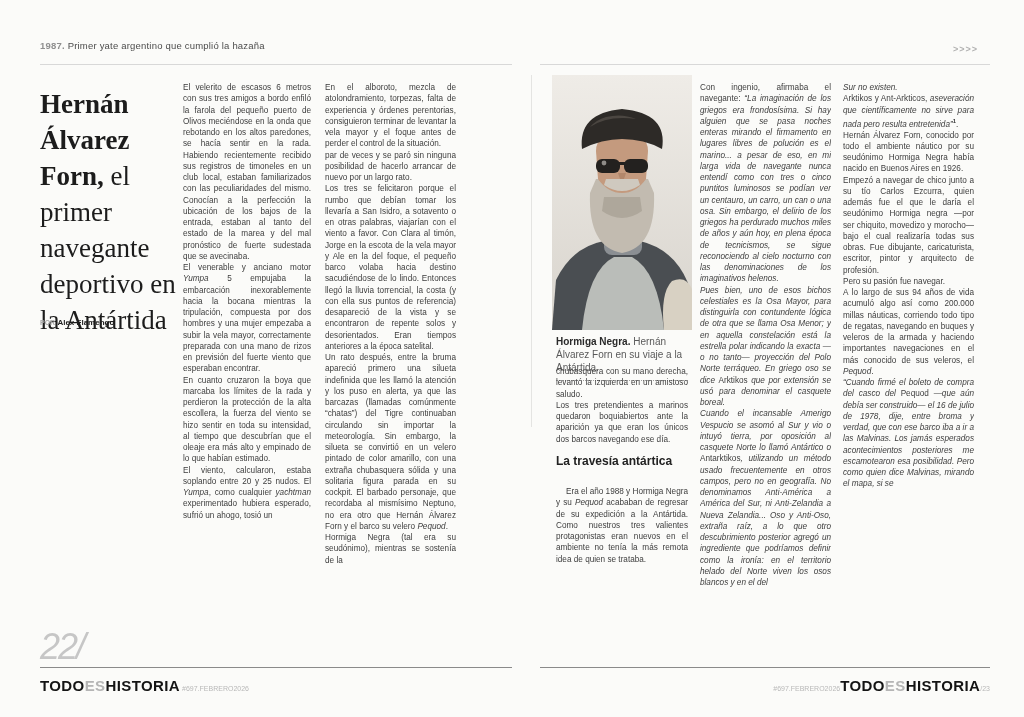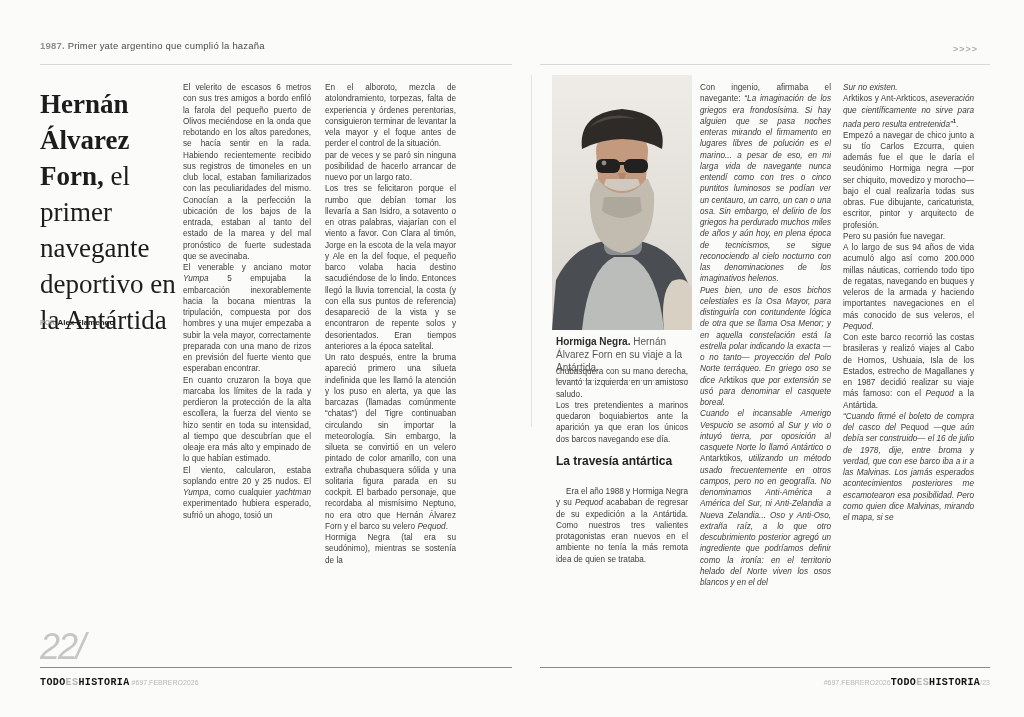--- a/index.html
+++ b/index.html
@@ -53,22 +53,22 @@
 
   
   .botrule{height:1px;background:#8a8a8a;top:667px;}
   .botrule.l{left:40px;width:472px;}
   .botrule.r{left:540px;width:450px;}
   .pageno-left{left:40px;top:626px;font-size:36px;font-weight:normal;font-style:italic;
     color:#c6c6c6;letter-spacing:-2px;}
   .footer{top:677px;font-size:7px;color:#b8b8b8;}
   .footer.l{left:40px;}
   .footer.r{left:540px;width:450px;text-align:right;}
-  .logo{font-family:Liberation Mono, monospace;font-weight:bold;
-    font-size:10px;letter-spacing:.4px;color:#141414;}
+  .logo{font-family:Liberation Sans, sans-serif;font-weight:bold;
+    font-size:15px;letter-spacing:.4px;color:#141414;}
   .logo .es{color:#b5b5b5;}
   .meta{color:#b8b8b8;}
 </style>
 </head>
 <body>
 
 <div class="abs kicker">
   <span class="yr">1987.</span>
   <span>Primer yate argentino que cumplió la hazaña</span>
 </div>
@@ -145,24 +145,24 @@
     <p class="para indent"><span>Era el año 1988 y Hormiga Negra y su </span><span class="it">Pequod</span><span> acababan de regresar de su expedición a la Antártida. Como nuestros tres valientes protagonistas eran nuevos en el ambiente no tenía la más remota idea de quien se trataba.</span></p>
   </div>
 <div class="abs col colR2">
     <p class="para"><span>Con ingenio, afirmaba el navegante: </span><span class="it">“La imaginación de los griegos era frondosísima. Si hay alguien que se pasa noches enteras mirando el firmamento en lugares libres de polución es el marino... a pesar de eso, en mi larga vida de navegante nunca entendí como con tres o cinco puntitos luminosos se podían ver un centauro, un carro, un can o una osa. Sin embargo, el delirio de los griegos ha perdurado muchos miles de años y aún hoy, en plena época de tecnicismos, se sigue reconociendo al cielo nocturno con las denominaciones de los imaginativos helenos.</span></p>
     <p class="para"><span class="it">Pues bien, uno de esos bichos celestiales es la Osa Mayor, para distinguirla con contundente lógica de otra que se llama Osa Menor; y en aquella constelación está la estrella polar indicando la exacta —o no tanto— proyección del Polo Norte terráqueo. En griego oso se dice </span><span>Arktikos</span><span class="it"> que por extensión se usó para denominar el casquete boreal.</span></p>
     <p class="para"><span class="it">Cuando el incansable Amerigo Vespucio se asomó al Sur y vio o intuyó tierra, por oposición al casquete Norte lo llamó Antártico o </span><span>Antarktikos</span><span class="it">, utilizando un método usado frecuentemente en otros campos, pero no en geografía. No denominamos Anti-América a América del Sur, ni Anti-Zelandia a Nueva Zelandia... Oso y Anti-Oso, extraña raíz, a lo que otro descubrimiento posterior agregó un ingrediente que podríamos definir como la ironía: en el territorio helado del Norte viven los osos blancos y en el del</span></p>
   </div>
 <div class="abs col colR3">
     <p class="para"><span class="it">Sur no existen.</span></p>
     <p class="para"><span>Arktikos y Ant-Arkticos, </span><span class="it">aseveración que científicamente no sirve para nada pero resulta entretenida”</span><span class="sup">1</span><span>.</span></p>
+    <p class="para"><span>Hernán Álvarez Forn, conocido por todo el ambiente náutico por su seudónimo Hormiga Negra había nacido en Buenos Aires en 1926.</span></p>
     <p class="para"><span>Empezó a navegar de chico junto a su tío Carlos Ezcurra, quien además fue el que le daría el seudónimo Hormiga negra —por ser chiquito, movedizo y morocho— bajo el cual realizaría todas sus obras. Fue dibujante, caricaturista, escritor, pintor y arquitecto de profesión.</span></p>
     <p class="para"><span>Pero su pasión fue navegar.</span></p>
     <p class="para"><span>A lo largo de sus 94 años de vida acumuló algo así como 200.000 millas náuticas, corriendo todo tipo de regatas, navegando en buques y veleros de la armada y haciendo importantes navegaciones en el más conocido de sus veleros, el </span><span class="it">Pequod</span><span>.</span></p>
-    <p class="para"><span>Con este barco recorrió las costas brasileras y realizó viajes al Cabo de Hornos, Ushuaia, Isla de los Estados, estrecho de Magallanes y en 1987 decidió realizar su viaje más famoso: con el </span><span class="it">Pequod</span><span> a la Antártida.</span></p>
     <p class="para"><span class="it">“Cuando firmé el boleto de compra del casco del </span><span>Pequod</span><span class="it"> —que aún debía ser construido— el 16 de julio de 1978, dije, entre broma y verdad, que con ese barco iba a ir a las Malvinas. Los jamás esperados acontecimientos posteriores me escamotearon esa posibilidad. Pero como quien dice Malvinas, mirando el mapa, si se</span></p>
   </div>
 
 <div class="abs pageno-left">22/</div>
 <div class="abs botrule l"></div>
 <div class="abs botrule r"></div>
 
 <div class="abs footer l">
   <span class="logo"><span>TODO</span><span class="es">ES</span><span>HISTORIA</span></span>
   <span class="meta">#697.FEBRERO2026</span>

